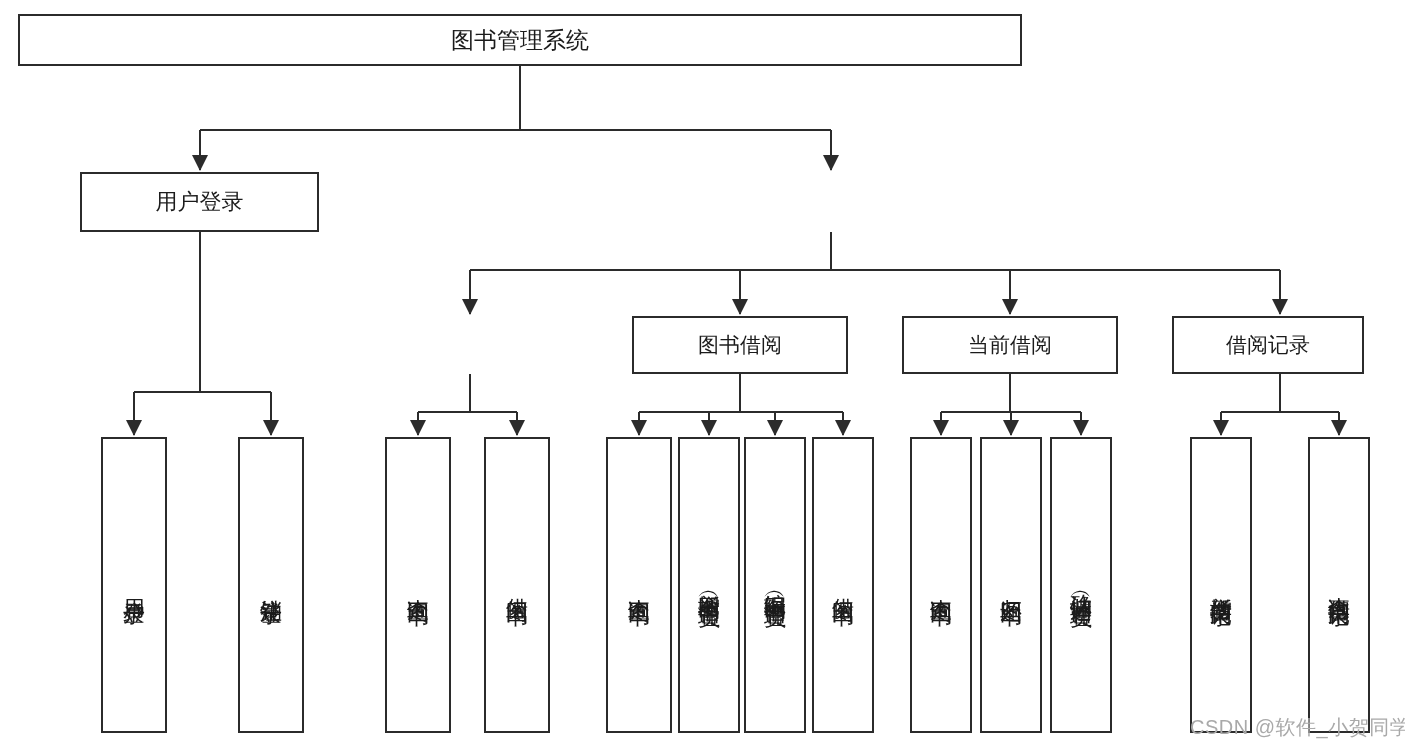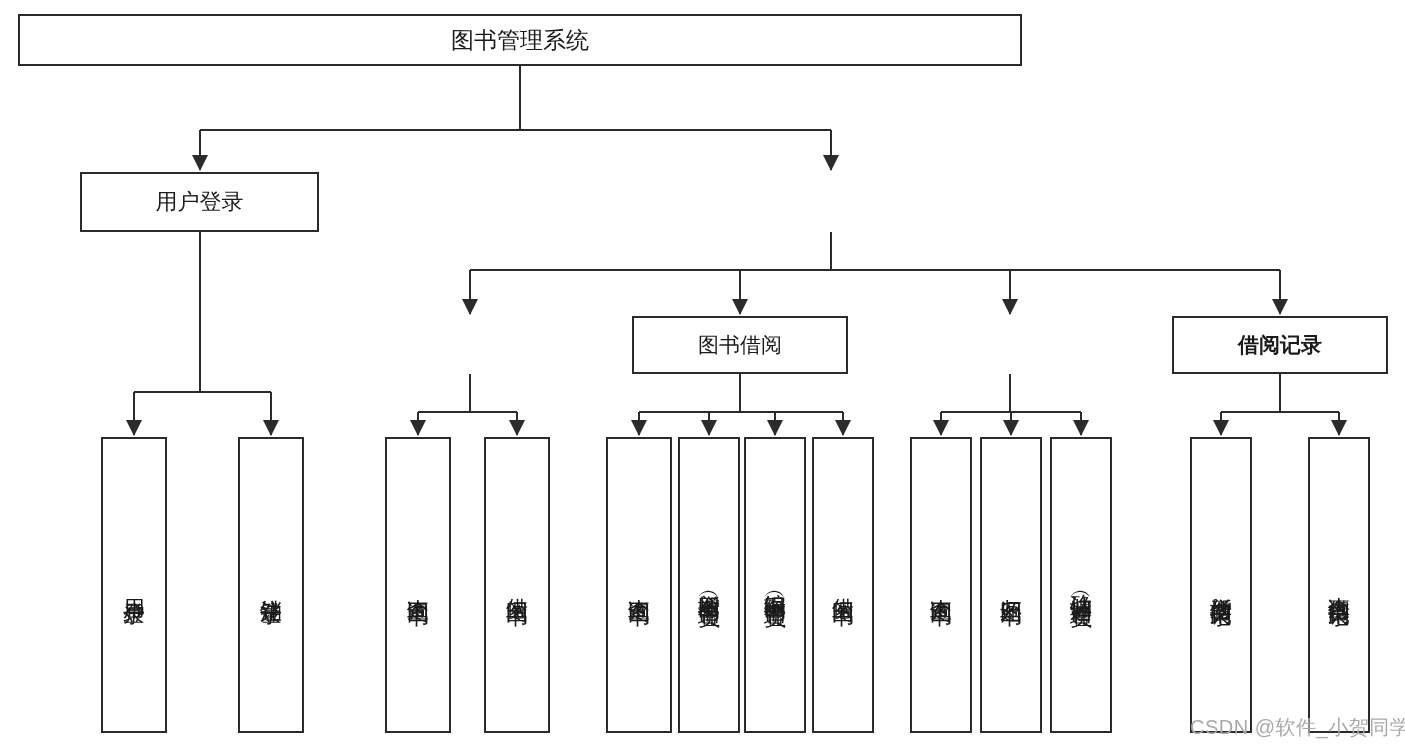--- a/index.html
+++ b/index.html
@@ -75,21 +75,24 @@
     <span class="lbl">图书管理系统</span>
   </div>
 
   <div class="node level2" id="n-l2-0" style="left: 80px; top: 172px; width: 239px; height: 60px;">
     <span class="lbl">用户登录</span>
   </div>
 
   <div class="node level3" id="n-l3-1" style="left: 632px; top: 316px; width: 216px; height: 58px;">
     <span class="lbl">图书借阅</span>
   </div>
-  <div class="node level3" id="n-l3-3" style="left: 1172px; top: 316px; width: 216px; height: 58px; font-weight: bold;">
+  <div class="node level3" id="n-l3-2" style="left: 902px; top: 316px; width: 216px; height: 58px;">
+    <span class="lbl">当前借阅</span>
+  </div>
+  <div class="node level3" id="n-l3-3" style="left: 1172px; top: 316px; width: 192px; height: 58px;">
     <span class="lbl">借阅记录</span>
   </div>
 
   <div class="node leaf" id="n-lf-0" style="left: 101px; top: 437px; width: 66px; height: 296px;">
     <span class="lbl">用户登录</span>
   </div>
   <div class="node leaf" id="n-lf-1" style="left: 238px; top: 437px; width: 66px; height: 296px;">
     <span class="lbl">注销登录</span>
   </div>
   <div class="node leaf" id="n-lf-2" style="left: 385px; top: 437px; width: 66px; height: 296px;">

